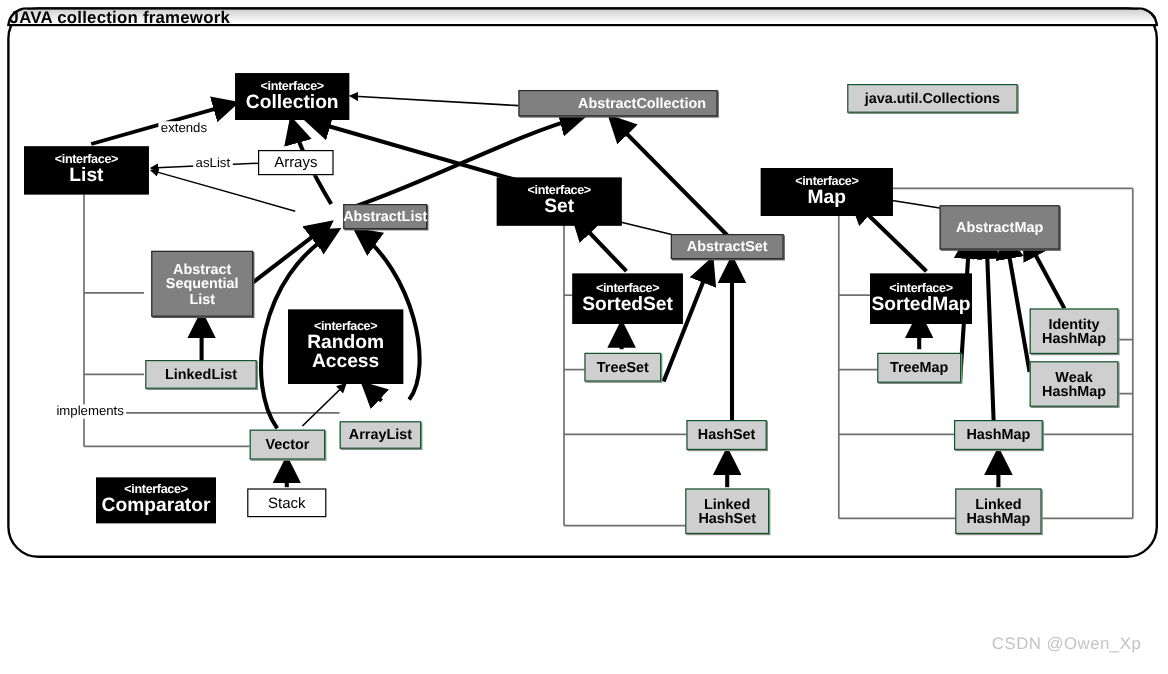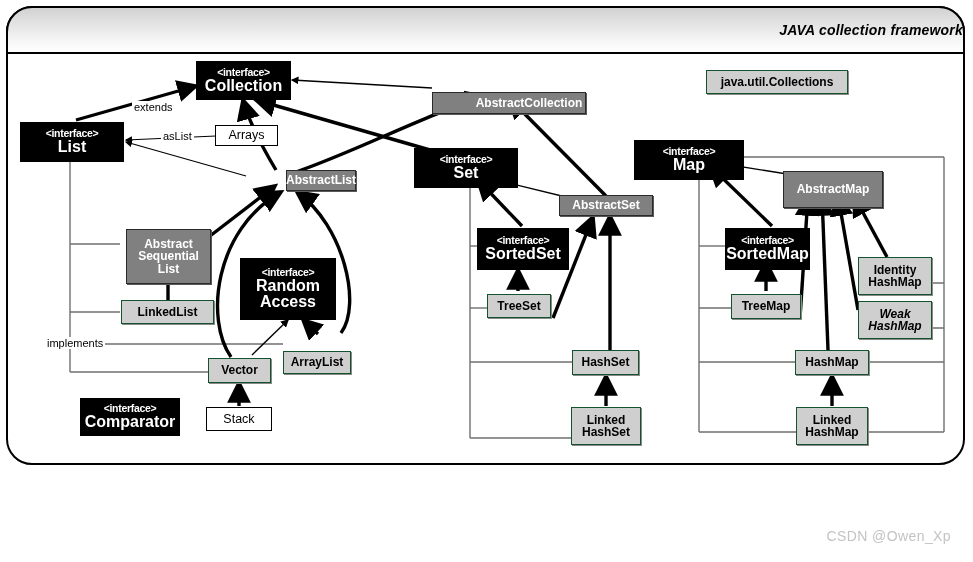--- a/index.html
+++ b/index.html
@@ -4,25 +4,25 @@
 <style>
   html,body{margin:0;padding:0;background:#ffffff;}
   body{width:973px;height:562px;position:relative;overflow:hidden;
        font-family:"Liberation Sans","DejaVu Sans",sans-serif;}
 
   #stage{position:absolute;left:0;top:0;width:973px;height:562px;}
 
   
   .outer-frame{position:absolute;left:6px;top:6px;width:959px;height:459px;
         border:2px solid #000;border-radius:26px;background:#fff;box-sizing:border-box;}
-  .title-bar{position:absolute;left:6px;top:6px;width:959px;height:48px;
+  .title-bar{position:absolute;left:6px;top:6px;width:959px;height:16px;
         border:2px solid #000;border-bottom:2px solid #000;
         border-radius:26px 26px 0 0;box-sizing:border-box;
         background:linear-gradient(180deg,#d2d2d2 0%,#e4e4e4 38%,#f6f6f6 75%,#ffffff 100%);
-        display:flex;align-items:center;justify-content:flex-end;font-style:italic;}
+        display:flex;align-items:center;justify-content:flex-start;}
   .title-text{font-size:14px;font-weight:bold;color:#000;letter-spacing:.2px;}
 
   
   svg#wires{position:absolute;left:0;top:0;width:973px;height:562px;
         pointer-events:none;overflow:visible;}
 
   
   .node{position:absolute;box-sizing:border-box;display:flex;flex-direction:column;
         align-items:center;justify-content:center;text-align:center;
         font-weight:bold;line-height:1.02;}
@@ -164,42 +164,42 @@
 
   <div class="edge-label" style="left:132px;top:101px;">extends</div>
   <div class="edge-label" style="left:161px;top:130px;">asList</div>
   <div class="edge-label" style="left:45px;top:337px;">implements</div>
 
   <div class="node n-iface" style="left:196px;top:61px;width:95px;height:39px;">
     <span class="stereo">&lt;interface&gt;</span>
     <span class="nm">Collection</span>
   </div>
 
-  <div class="node n-dark" style="left:432px;top:92px;width:154px;height:22px;padding-left:40px;">
+  <div class="node n-dark" style="left:432px;top:75px;width:166px;height:22px;padding-left:40px;">
     <span class="nm">AbstractCollection</span>
   </div>
 
   <div class="node n-light" style="left:706px;top:70px;width:142px;height:24px;">
     <span class="nm">java.util.Collections</span>
   </div>
 
   <div class="node n-iface" style="left:20px;top:122px;width:104px;height:40px;">
     <span class="stereo">&lt;interface&gt;</span>
     <span class="nm">List</span>
   </div>
 
   <div class="node n-white" style="left:215px;top:125px;width:63px;height:21px;">
     <span class="nm">Arrays</span>
   </div>
 
   <div class="node n-dark" style="left:244px;top:170px;width:70px;height:21px;margin-left:42px;">
     <span class="nm">AbstractList</span>
   </div>
 
-  <div class="node n-dark" style="left:126px;top:209px;width:85px;height:55px;margin-top:20px;">
+  <div class="node n-dark" style="left:126px;top:209px;width:85px;height:55px;">
     <span class="nm">Abstract</span>
     <span class="nm">Sequential</span>
     <span class="nm">List</span>
   </div>
 
   <div class="node n-light" style="left:121px;top:300px;width:93px;height:24px;">
     <span class="nm">LinkedList</span>
   </div>
 
   <div class="node n-iface" style="left:240px;top:258px;width:96px;height:62px;">
@@ -268,21 +268,21 @@
 
   <div class="node n-light" style="left:731px;top:294px;width:70px;height:25px;">
     <span class="nm">TreeMap</span>
   </div>
 
   <div class="node n-light" style="left:858px;top:257px;width:74px;height:38px;">
     <span class="nm">Identity</span>
     <span class="nm">HashMap</span>
   </div>
 
-  <div class="node n-light" style="left:858px;top:301px;width:74px;height:38px;font-style:italic;">
+  <div class="node n-light" style="left:858px;top:301px;width:74px;height:38px;">
     <span class="nm">Weak</span>
     <span class="nm">HashMap</span>
   </div>
 
   <div class="node n-light" style="left:795px;top:350px;width:74px;height:25px;">
     <span class="nm">HashMap</span>
   </div>
 
   <div class="node n-light" style="left:796px;top:407px;width:72px;height:38px;">
     <span class="nm">Linked</span>

